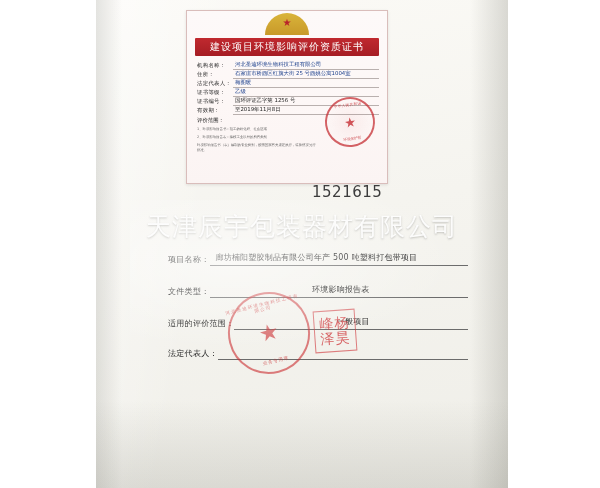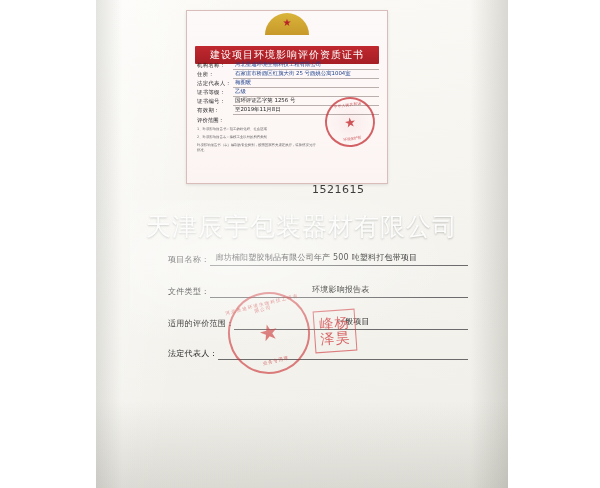--- a/index.html
+++ b/index.html
@@ -106,21 +106,20 @@
     position: absolute;
     left: 8px;
     top: 27px;
     width: 184px;
     height: 18px;
     background: linear-gradient(180deg, #c0292f, #a51d24);
     border-radius: 1px;
     display: flex;
     align-items: center;
     justify-content: center;
-    margin-top: 8px;
   }
   .cert-title-bar span {
     color: #ffffff;
     font-size: 10px;
     letter-spacing: 1px;
     font-family: "DejaVu Sans", sans-serif;
     white-space: nowrap;
   }
   .cert-body {
     position: absolute;
@@ -195,21 +194,21 @@
     position: absolute;
     bottom: 4px;
     left: 0; right: 0;
     text-align: center;
     font-size: 3.6px;
   }
   .cert-number {
     position: absolute;
     left: 312px;
     top: 183px;
-    font-size: 11px;
+    font-size: 15px;
     color: #3c3c3c;
     letter-spacing: 0.5px;
     font-family: "DejaVu Sans", sans-serif;
   }
 
   
   .watermark {
     position: absolute;
     left: 100px;
     top: 212px;

